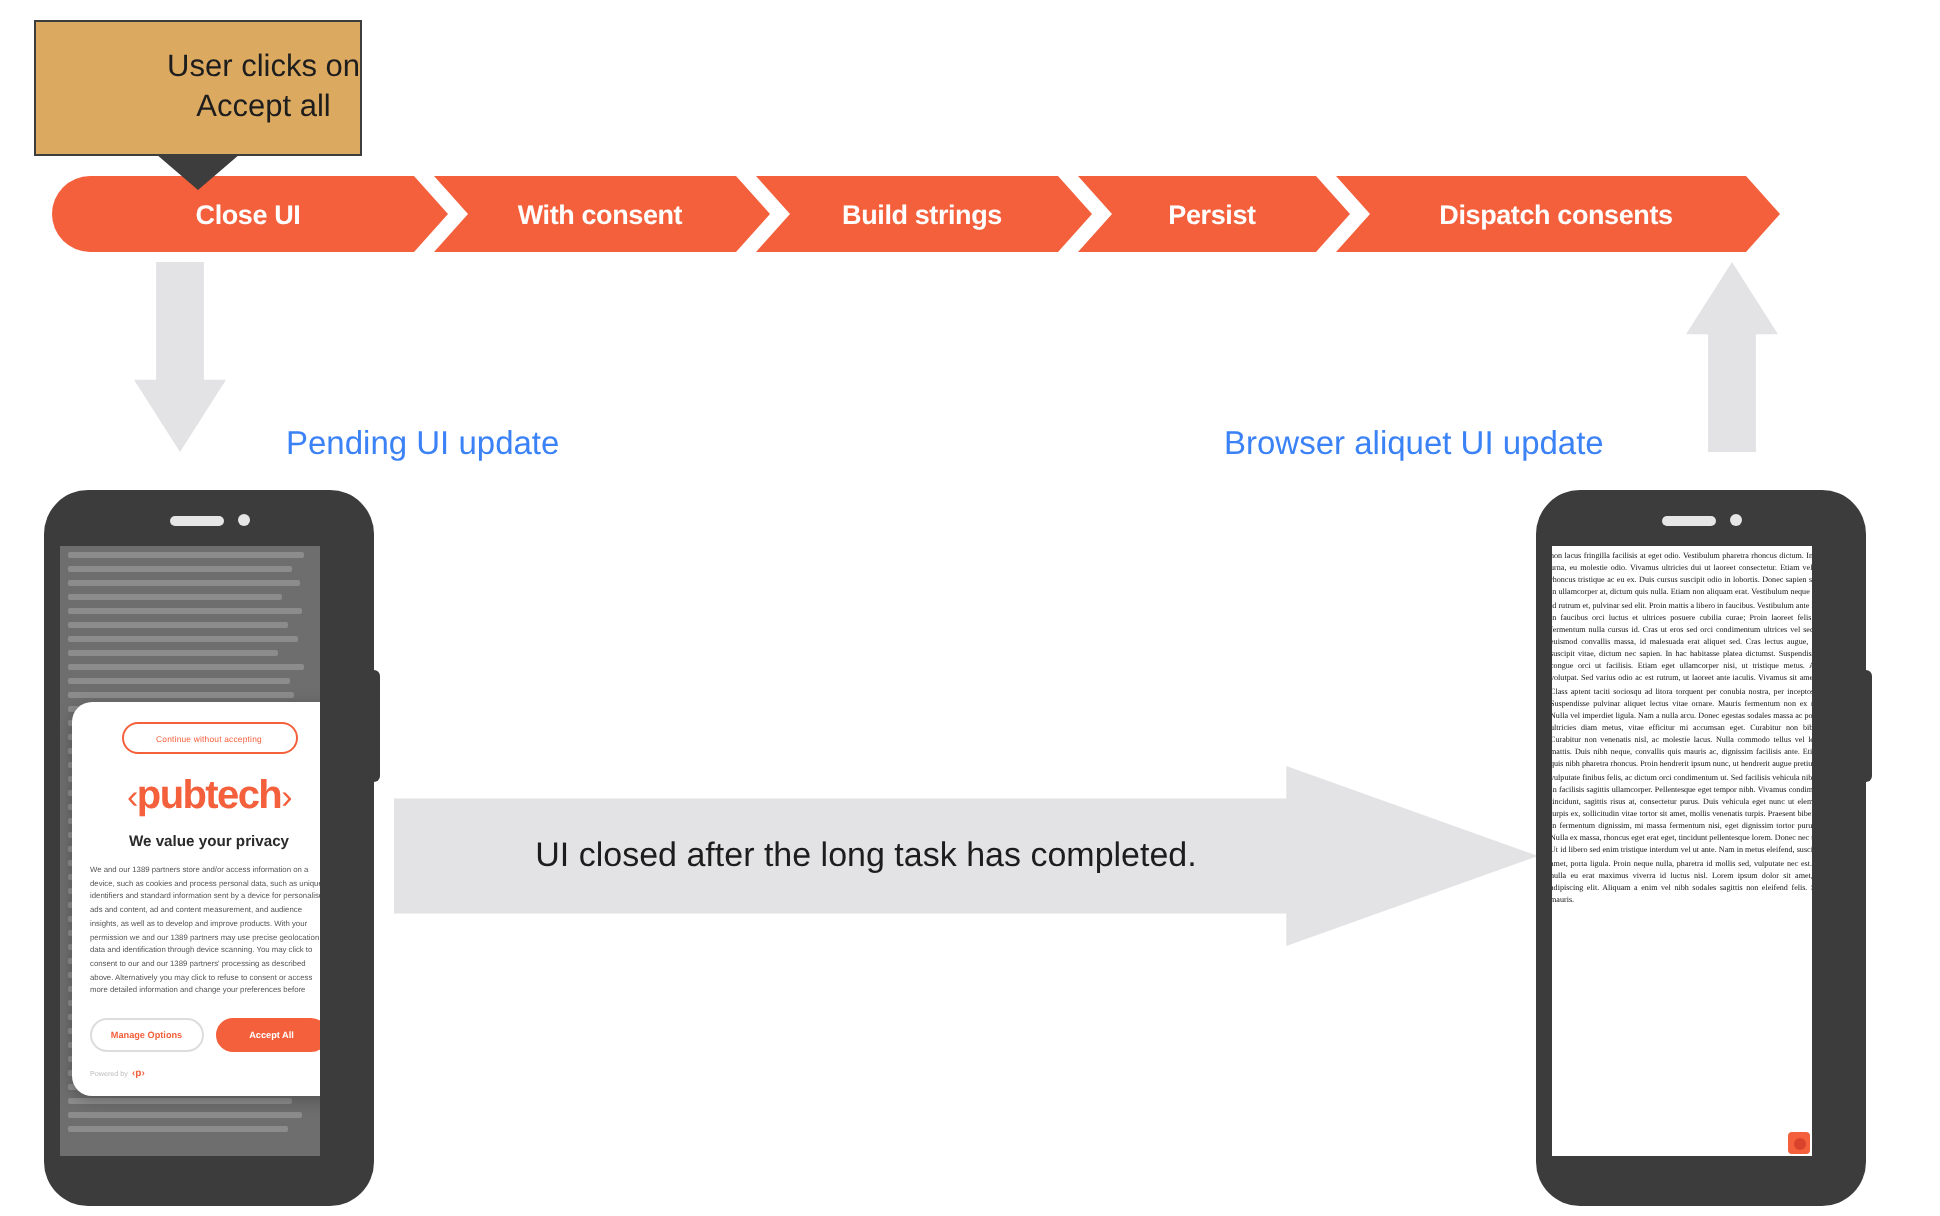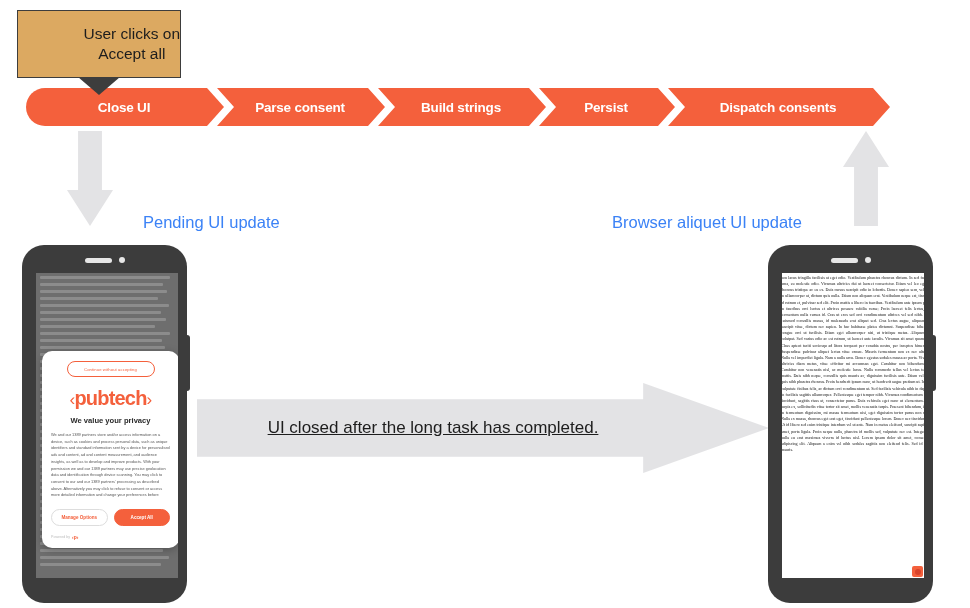--- a/index.html
+++ b/index.html
@@ -145,21 +145,20 @@
     position: absolute;
     left: 197px; top: 383px;
     width: 572px; height: 90px;
     display: flex; align-items: center; justify-content: center;
     padding-right: 100px;
     box-sizing: border-box;
     font-size: 17px;
     color: #1d1d1d;
     z-index: 3;
     pointer-events: none;
-    text-decoration: underline;
   }
 
   
   .phone {
     position: absolute;
     background: #3C3C3C;
     border-radius: 22px;
     box-sizing: border-box;
     z-index: 5;
   }
@@ -178,22 +177,22 @@
     position: absolute;
     left: 50%; top: 12px;
     transform: translateX(-50%);
     display: flex; align-items: center; gap: 7px;
   }
   .speaker { width: 27px; height: 5px; border-radius: 3px; background: #E6E6E6; }
   .camera  { width: 6px; height: 6px; border-radius: 50%; background: #E6E6E6; }
 
   .screen {
     position: absolute;
-    left: 14px; top: 28px;
-    width: 142px; height: 305px;
+    left: 8px; top: 28px;
+    width: 130px; height: 305px;
     overflow: hidden;
     background: #fff;
   }
   .screen-left { background: #6E6E6E; }
 
   
   .bg-lines { position: absolute; inset: 0; padding: 3px 4px; }
   .bg-line {
     height: 3px;
     margin-bottom: 4px;
@@ -314,21 +313,21 @@
     </div>
   </div>
   <div class="callout-tail"></div>
 
 
   <div class="chev-strip">
     <div class="chev first" style="left:0px;width:198px;">
       <span class="chev-label">Close UI</span>
     </div>
     <div class="chev mid" style="left:191px;width:168px;">
-      <span class="chev-label">Parse consent</span>
+      <span class="chev-label">With consent</span>
     </div>
     <div class="chev mid" style="left:352px;width:168px;">
       <span class="chev-label">Build strings</span>
     </div>
     <div class="chev mid" style="left:513px;width:136px;">
       <span class="chev-label">Persist</span>
     </div>
     <div class="chev last" style="left:642px;width:222px;">
       <span class="chev-label">Dispatch consents</span>
     </div>

